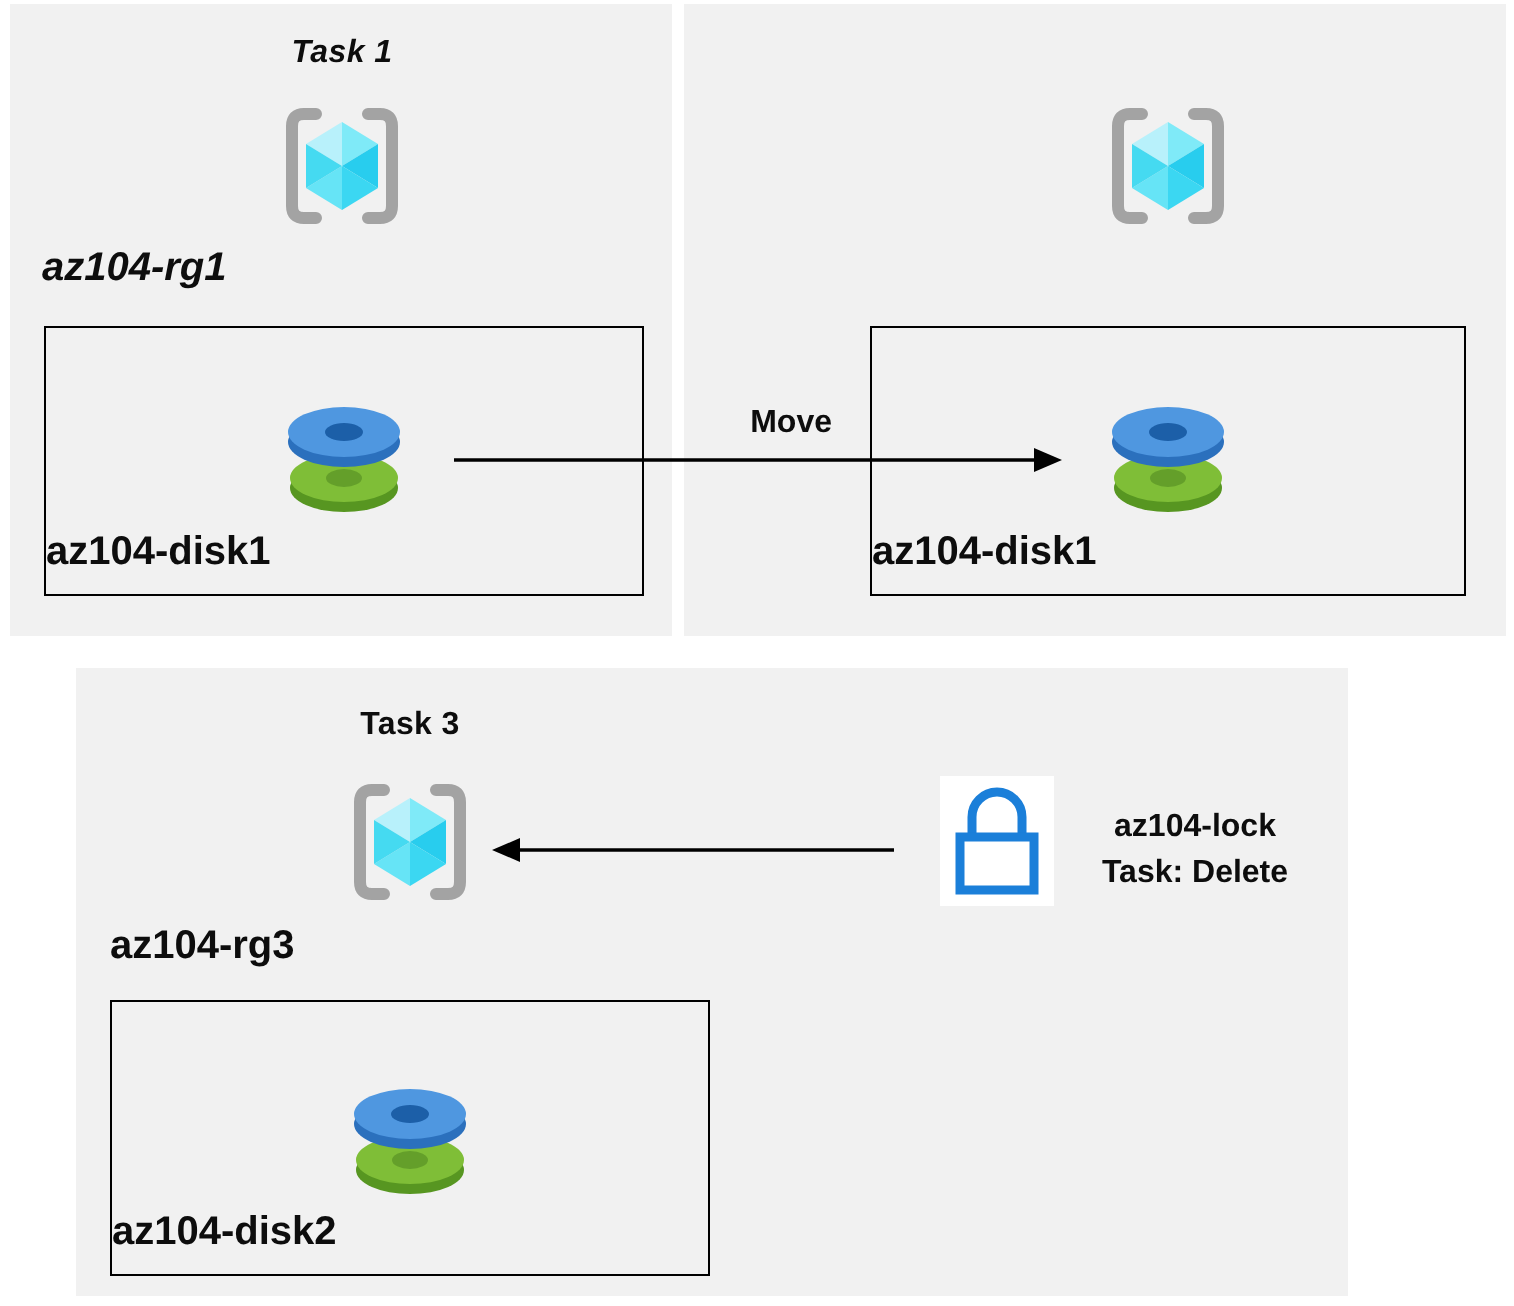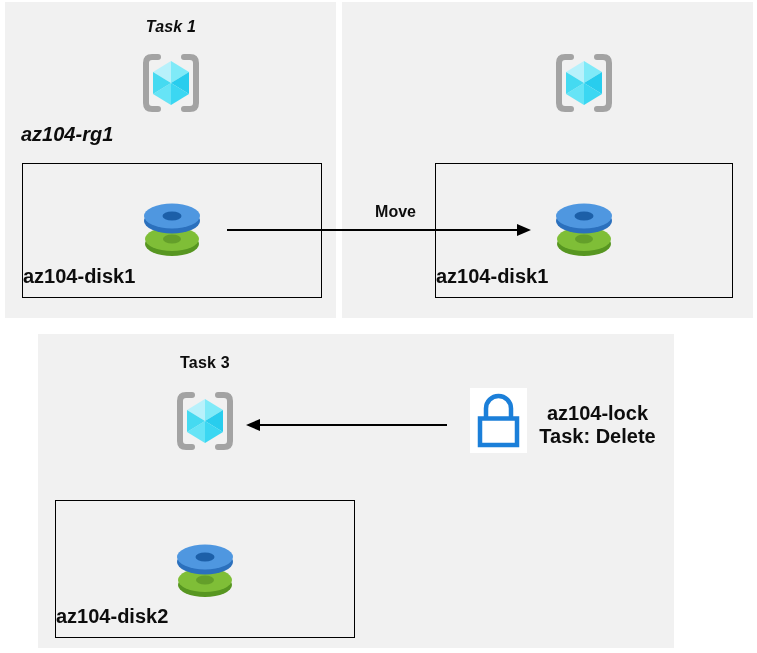--- a/index.html
+++ b/index.html
@@ -82,21 +82,21 @@
     left: 470px; top: 388px;
     width: 57px; height: 65px;
     background: #ffffff;
   }
   .lock-tile svg { width: 100%; height: 100%; display: block; }
   .lock-caption {
     position: absolute;
     left: 510px; top: 402px;
     width: 175px;
     text-align: center;
-    font-size: 20px;
+    font-size: 16px;
     font-weight: 700;
     line-height: 23px;
   }
 
   .sym-defs { position: absolute; width: 0; height: 0; overflow: hidden; }
 </style>
 </head>
 <body>
 
 <svg class="sym-defs" aria-hidden="true">
@@ -163,20 +163,21 @@
     <line x1="0" y1="8" x2="293" y2="8" stroke="#000000" stroke-width="1.8"></line>
     <polygon points="290,2 304,8 290,14" fill="#000000"></polygon>
   </svg>
 
   <section class="panel panel-task3">
     <div class="col col-t3" style="height:100%;">
       <div class="task-title" style="top:20px;">Task 3</div>
       <svg class="rg-svg" style="top:56px;">
         <use href="#sym-rg"></use>
       </svg>
+      <div class="rg-label" style="top:128px;">az104-rg3</div>
     </div>
     <div class="inner-box box-t3">
       <svg class="disk-svg" style="top:38px;">
         <use href="#sym-disk"></use>
       </svg>
       <div class="disk-label" style="top:104px;">az104-disk2</div>
     </div>
   </section>
 
   <svg class="arrow arrow-lock" viewBox="0 0 201 16">

